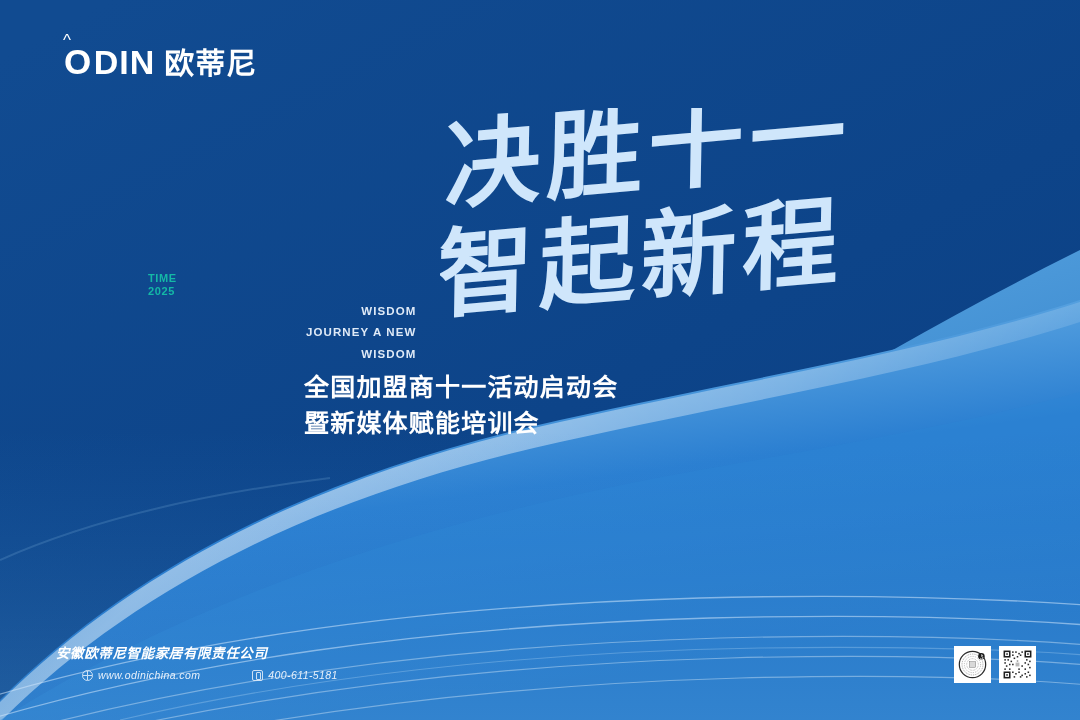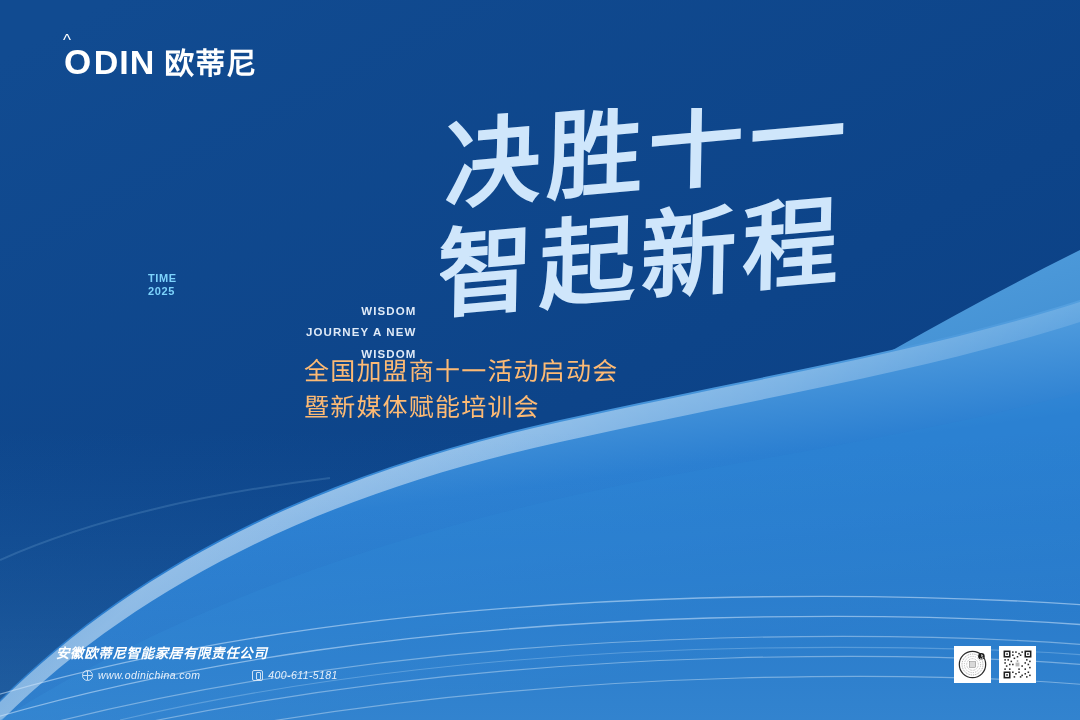--- a/index.html
+++ b/index.html
@@ -51,21 +51,21 @@
   .calli-text{
     font-family:"DejaVu Serif","Liberation Serif",serif;
     font-weight:700;
     fill:#cfe6fb;
   }
 
   
   .date-row{
     position:absolute;left:148px;top:272px;
     display:flex;gap:20px;
-    color:#7dd3fc;
+    color:#14b8a6;
   }
   .date-tag{
     display:flex;flex-direction:column;
     font-size:11px;font-weight:700;line-height:1.18;
     letter-spacing:.6px;
     padding-bottom:3px;
   }
   .date-main{
     font-size:33px;font-weight:700;letter-spacing:0px;
     line-height:1;
@@ -74,23 +74,23 @@
   
   .tagline{
     position:absolute;left:306px;top:301px;
     color:#dfeaf7;
     font-size:11.5px;font-weight:600;
     letter-spacing:1.1px;line-height:1.85;text-align:right;
   }
 
   
   .subtitle{
-    position:absolute;left:304px;top:354px;
-    color:#fdba74;
-    font-size:25px;font-weight:400;
+    position:absolute;left:304px;top:370px;
+    color:#ffffff;
+    font-size:25px;font-weight:700;
     letter-spacing:1.2px;line-height:1.42;
   }
   .subtitle div{white-space:nowrap;}
 
   
   .footer{
     position:absolute;left:56px;top:646px;
     color:#ffffff;
     font-style:italic;
   }

